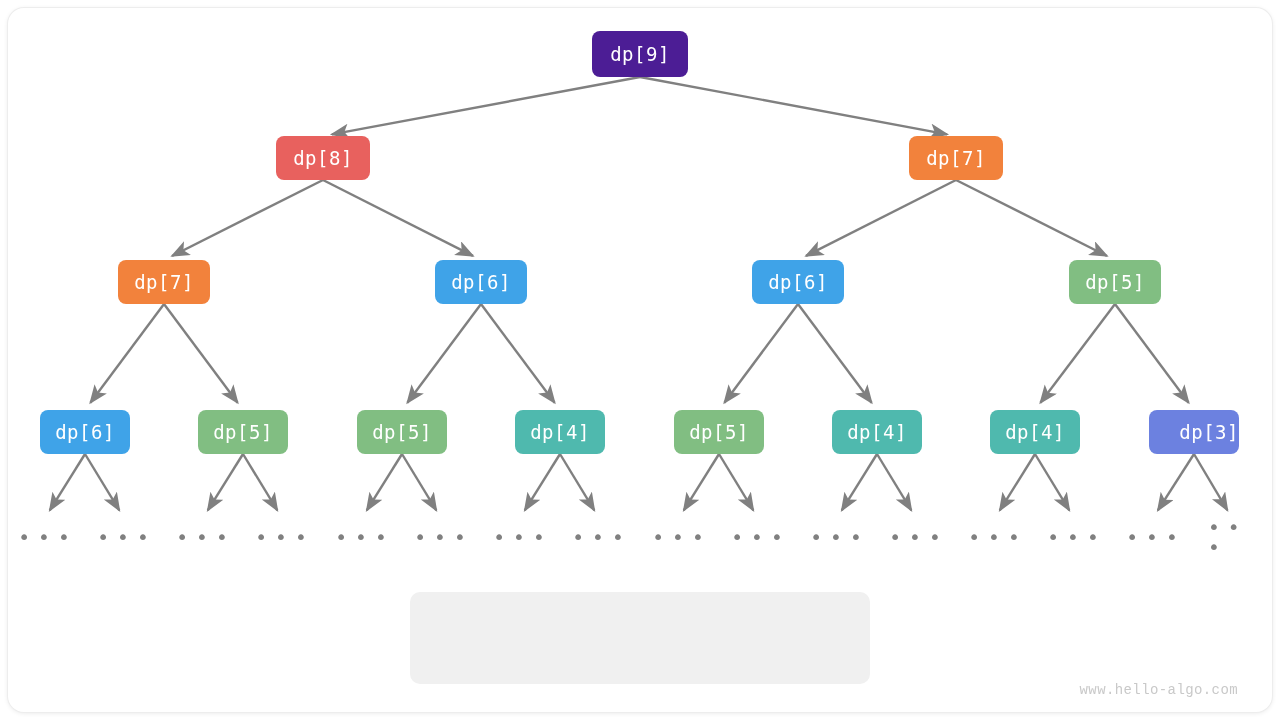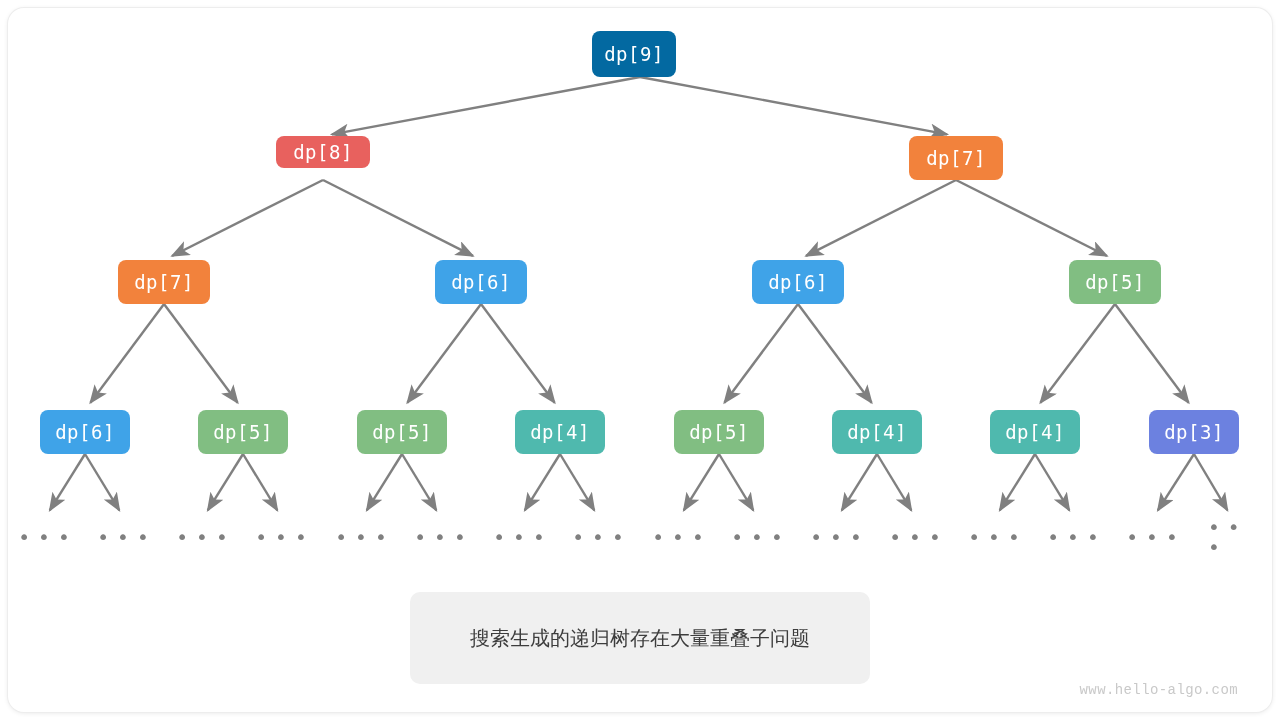--- a/index.html
+++ b/index.html
@@ -147,24 +147,24 @@
         <line x1="877" y1="454" x2="841.7699904600286" y2="510.3680152639542" stroke="#808080" stroke-width="2.4" marker-end="url(#arrowhead)"></line>
         <line x1="877" y1="454" x2="911.3166684459209" y2="510.31453283433166" stroke="#808080" stroke-width="2.4" marker-end="url(#arrowhead)"></line>
         <line x1="1035" y1="454" x2="999.7699904600286" y2="510.3680152639542" stroke="#808080" stroke-width="2.4" marker-end="url(#arrowhead)"></line>
         <line x1="1035" y1="454" x2="1069.3166684459209" y2="510.31453283433166" stroke="#808080" stroke-width="2.4" marker-end="url(#arrowhead)"></line>
         <line x1="1194" y1="454" x2="1157.8548429161353" y2="510.4217086187155" stroke="#808080" stroke-width="2.4" marker-end="url(#arrowhead)"></line>
         <line x1="1194" y1="454" x2="1227.4051512126011" y2="510.2613073054334" stroke="#808080" stroke-width="2.4" marker-end="url(#arrowhead)"></line>
       </g>
   </svg>
 
   <div id="nodes-layer">
-      <div class="node" style="left: 592px; top: 31px; width: 84px; height: 46px; background: #0369a1;">
+      <div class="node" style="left: 592px; top: 31px; width: 96px; height: 46px; background: #4c1d95;">
         <span class="lbl">dp[9]</span>
       </div>
-      <div class="node" style="left: 276px; top: 136px; width: 94px; height: 32px; background: rgb(232, 97, 94);">
+      <div class="node" style="left: 276px; top: 136px; width: 94px; height: 44px; background: rgb(232, 97, 94);">
         <span class="lbl">dp[8]</span>
       </div>
       <div class="node" style="left: 909px; top: 136px; width: 94px; height: 44px; background: rgb(242, 130, 60);">
         <span class="lbl">dp[7]</span>
       </div>
       <div class="node" style="left: 118px; top: 260px; width: 92px; height: 44px; background: rgb(242, 130, 60);">
         <span class="lbl">dp[7]</span>
       </div>
       <div class="node" style="left: 435px; top: 260px; width: 92px; height: 44px; background: rgb(63, 163, 232);">
         <span class="lbl">dp[6]</span>
@@ -189,21 +189,21 @@
       </div>
       <div class="node" style="left: 674px; top: 410px; width: 90px; height: 44px; background: rgb(129, 190, 130);">
         <span class="lbl">dp[5]</span>
       </div>
       <div class="node" style="left: 832px; top: 410px; width: 90px; height: 44px; background: rgb(79, 185, 174);">
         <span class="lbl">dp[4]</span>
       </div>
       <div class="node" style="left: 990px; top: 410px; width: 90px; height: 44px; background: rgb(79, 185, 174);">
         <span class="lbl">dp[4]</span>
       </div>
-      <div class="node" style="left: 1149px; top: 410px; width: 90px; height: 44px; background: rgb(108, 129, 224);">
+      <div class="node" style="left: 1149px; top: 410px; width: 90px; height: 44px; background: rgb(108, 129, 224); justify-content: flex-end;">
         <span class="lbl">dp[3]</span>
       </div>
     </div>
 
   <div id="ellipsis-layer">
       <div class="ellipsis" style="left: 45px; top: 537px;">• • •</div>
       <div class="ellipsis" style="left: 124px; top: 537px;">• • •</div>
       <div class="ellipsis" style="left: 203px; top: 537px;">• • •</div>
       <div class="ellipsis" style="left: 282px; top: 537px;">• • •</div>
       <div class="ellipsis" style="left: 362px; top: 537px;">• • •</div>
@@ -214,18 +214,17 @@
       <div class="ellipsis" style="left: 758px; top: 537px;">• • •</div>
       <div class="ellipsis" style="left: 837px; top: 537px;">• • •</div>
       <div class="ellipsis" style="left: 916px; top: 537px;">• • •</div>
       <div class="ellipsis" style="left: 995px; top: 537px;">• • •</div>
       <div class="ellipsis" style="left: 1074px; top: 537px;">• • •</div>
       <div class="ellipsis" style="left: 1153px; top: 537px;">• • •</div>
       <div class="ellipsis" style="left: 1232px; top: 537px;">• • •</div>
     </div>
 
   <div id="caption">
-    <div class="cap-line">搜索生成的递归树存在大量重叠子问题</div>
   </div>
 
   <div id="watermark">www.hello-algo.com</div>
 
 </div>
 
 </body></html>

